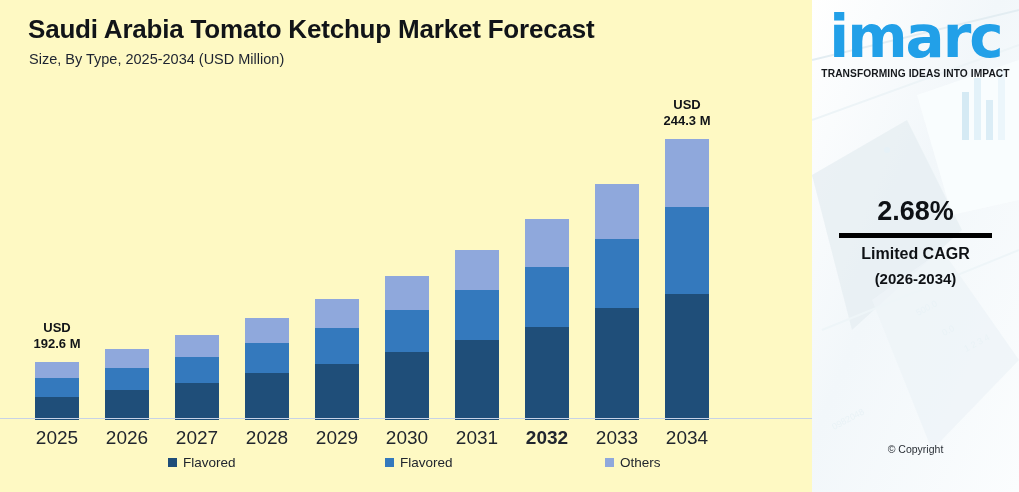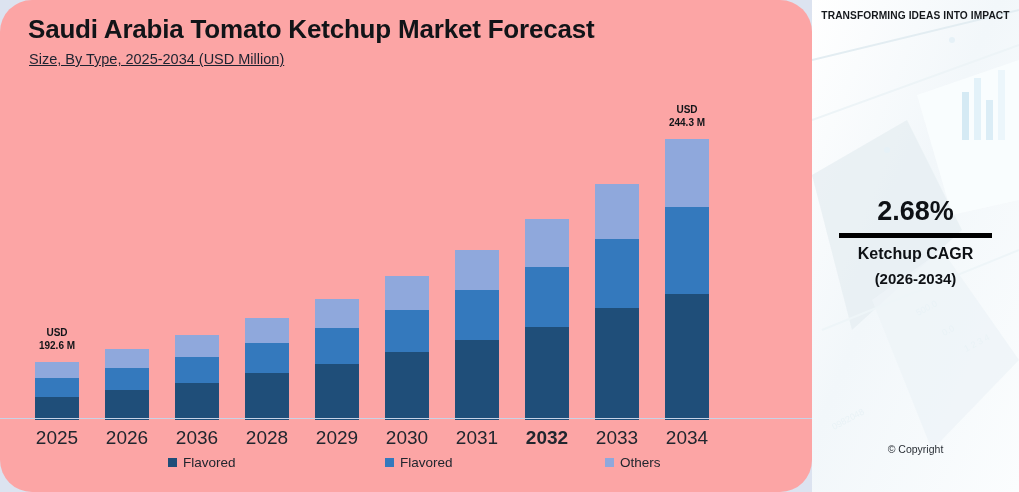--- a/index.html
+++ b/index.html
@@ -5,43 +5,43 @@
   * { margin:0; padding:0; box-sizing:border-box; }
   html,body { width:1019px; height:492px; }
   body {
     font-family: "Liberation Sans", sans-serif;
     background:#dce3f0;
     overflow:hidden;
   }
   #page { position:relative; width:1019px; height:492px; background:#dce3f0; }
 
   
-  #chart-panel { position:absolute; left:0; top:0; width:812px; height:492px; background:#fca5a5;border-radius:32px; }
+  #chart-panel { position:absolute; left:0; top:0; width:812px; height:492px; background:#fef9c3; }
 
   #chart-title {
     position:absolute; left:28px; top:14px;
     font-size:26px; font-weight:bold; color:#111418;
     letter-spacing:-0.2px; white-space:nowrap;
   }
   #chart-subtitle {
     position:absolute; left:29px; top:51px;
-    font-size:14.5px; color:#1d2330; white-space:nowrap;text-decoration:underline;
+    font-size:14.5px; color:#1d2330; white-space:nowrap;
   }
 
   #plot { position:absolute; left:0; top:80px; width:812px; height:340px; }
 
   .bar-group { position:absolute; bottom:0; width:44px; }
   .seg { width:100%; display:block; }
   .seg-others   { background:#8fa8dc; }
   .seg-regular  { background:#3479bd; }
   .seg-flavored { background:#1f4e79; }
 
   .bar-label {
     position:absolute; width:120px; left:50%; margin-left:-60px;
-    text-align:center; font-size:10px; font-weight:bold; color:#111418;
+    text-align:center; font-size:13px; font-weight:bold; color:#111418;
     line-height:1.25; white-space:pre-line;
   }
 
   #axis-line {
     position:absolute; left:0; top:418px; width:812px; height:1px;
     background:#c7d2e6;
   }
 
   #x-axis { position:absolute; left:0; top:424px; width:812px; height:24px; }
   .tick-label {
@@ -156,21 +156,21 @@
           <div class="seg seg-flavored" style="height: 126px;"></div>
           <div class="bar-label" style="bottom: 291px;">USD
 244.3 M</div>
         </div>
       </div>
 
     <div id="axis-line"></div>
     <div id="x-axis">
         <div class="tick-label" style="left: 22px;">2025</div>
         <div class="tick-label" style="left: 92px;">2026</div>
-        <div class="tick-label" style="left: 162px;">2036</div>
+        <div class="tick-label" style="left: 162px;">2027</div>
         <div class="tick-label" style="left: 232px;">2028</div>
         <div class="tick-label" style="left: 302px;">2029</div>
         <div class="tick-label" style="left: 372px;">2030</div>
         <div class="tick-label" style="left: 442px;">2031</div>
         <div class="tick-label" style="left: 512px; font-weight: bold;">2032</div>
         <div class="tick-label" style="left: 582px;">2033</div>
         <div class="tick-label" style="left: 652px;">2034</div>
       </div>
     <div id="legend">
         <div class="legend-item" style="left: 168px;">
@@ -214,26 +214,27 @@
       <circle cx="75" cy="150" r="3" fill="#e6f1f7"></circle>
       <g fill="#e9f2f6" font-family="'Liberation Sans', sans-serif" font-size="9">
         <text x="106" y="316" transform="rotate(-28 106 316)">500.0</text>
         <text x="132" y="336" transform="rotate(-28 132 336)">0.0</text>
         <text x="154" y="352" transform="rotate(-28 154 352)">1 2 3 4</text>
         <text x="22" y="430" transform="rotate(-28 22 430)">0982048</text>
       </g>
     </svg>
 
     <div id="logo-wrap">
+      <div id="logo-text">imarc</div>
       <div id="logo-tagline">TRANSFORMING IDEAS INTO IMPACT</div>
     </div>
 
     <div id="cagr-value">2.68%</div>
     <div id="cagr-rule"></div>
-    <div id="cagr-label">Ketchup CAGR</div>
+    <div id="cagr-label">Limited CAGR</div>
     <div id="cagr-period">(2026-2034)</div>
 
     <div id="copyright">
       <div id="copyright-line1">© Copyright</div>
     </div>
 
   </div>
 </div>
 
 </body></html>

